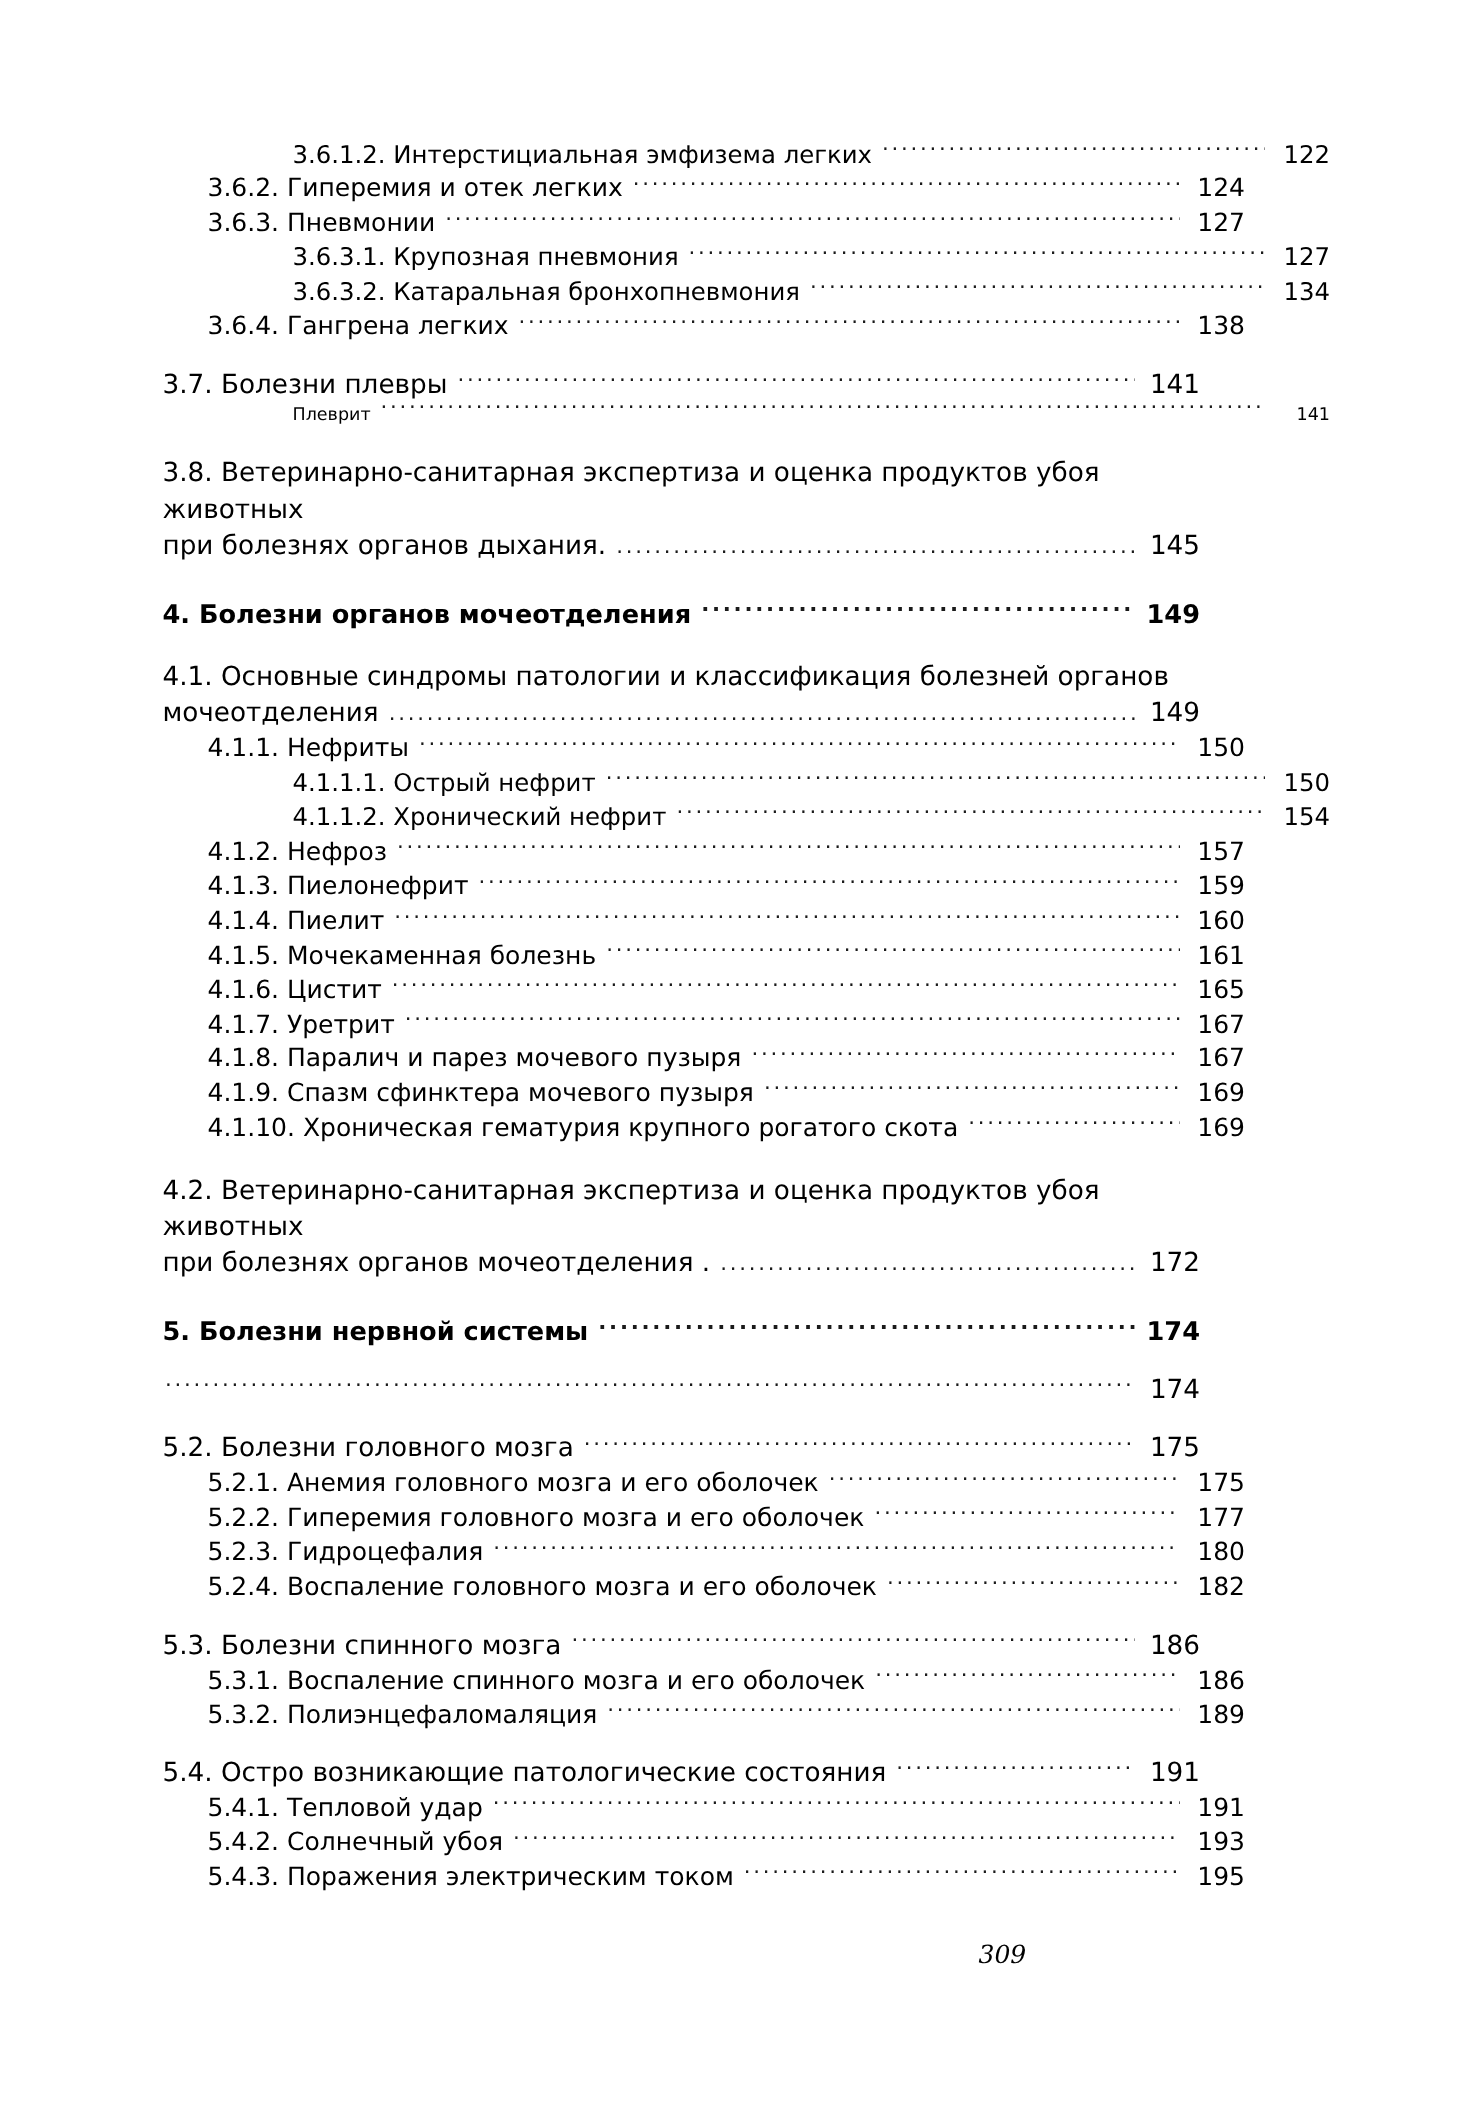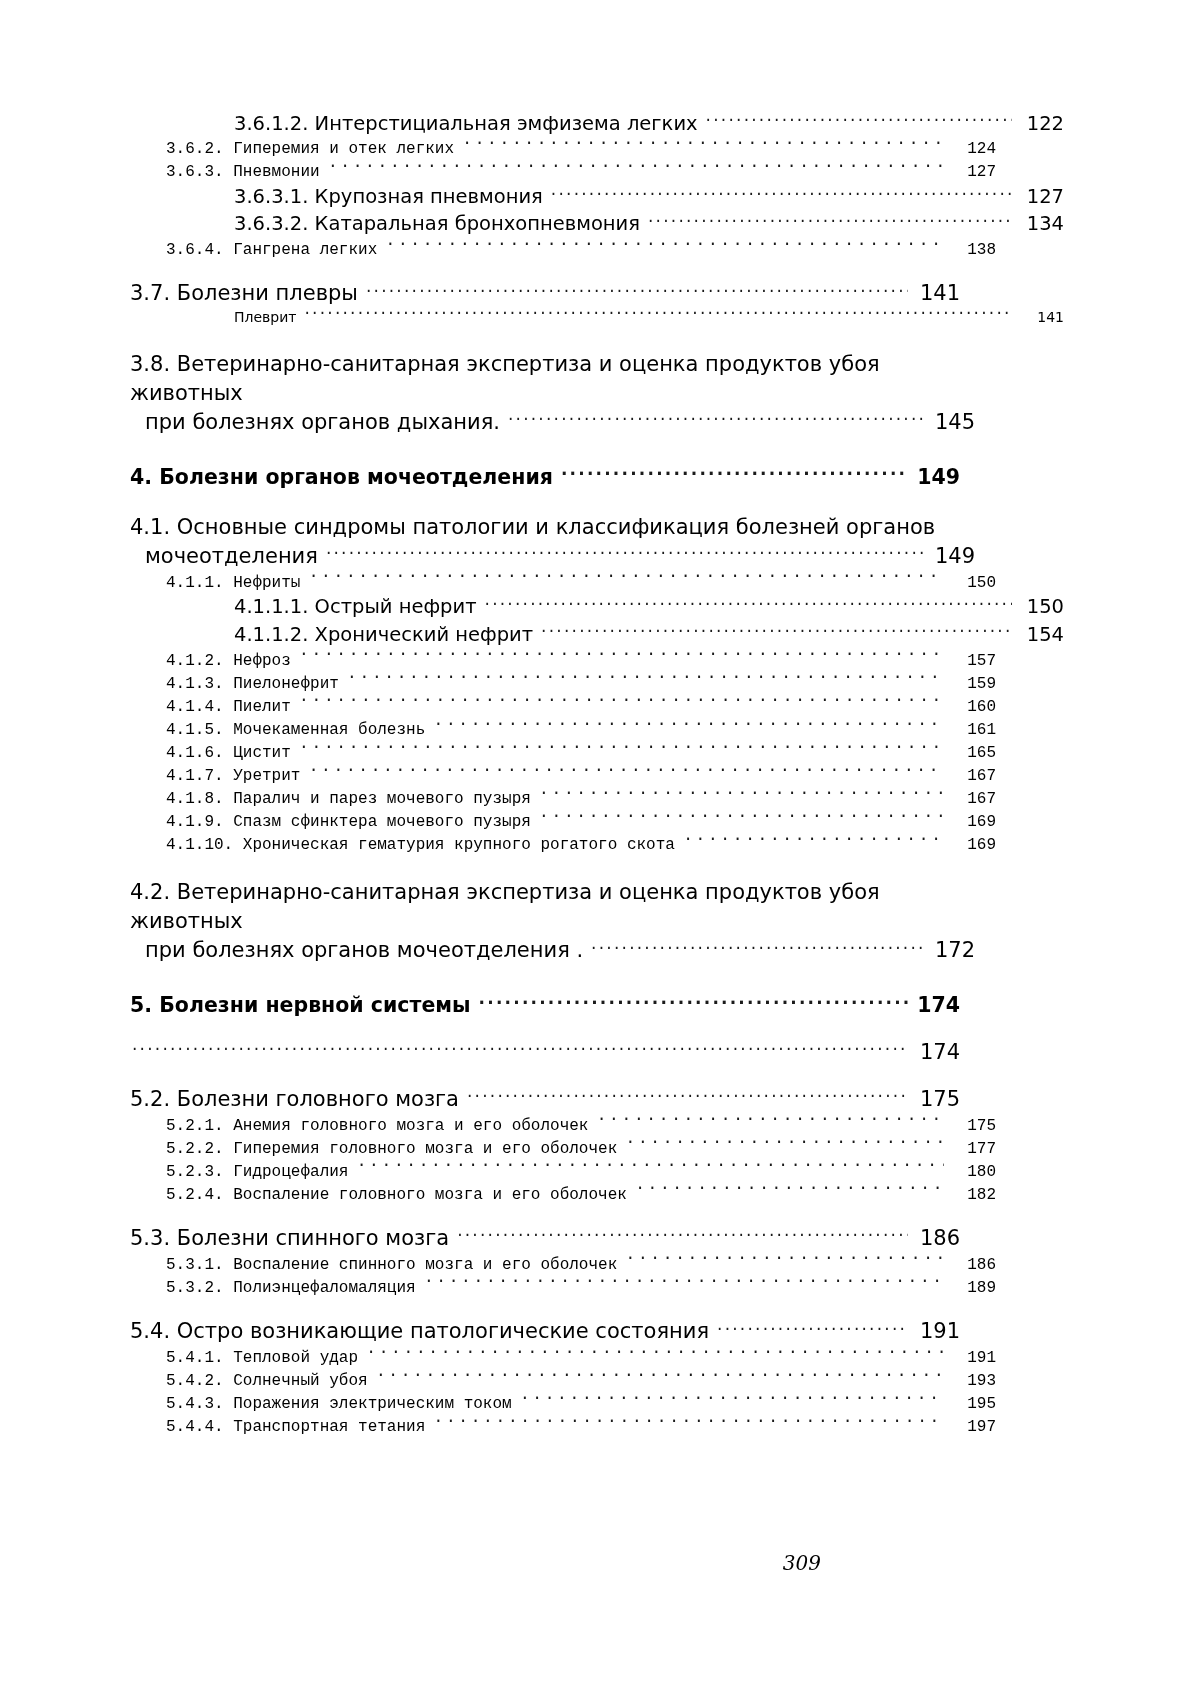--- a/index.html
+++ b/index.html
@@ -57,39 +57,38 @@
     flex: 0 0 auto;
     width: 44px;
     text-align: right;
     padding-left: 6px;
   }
 
   
   .lvl1 { font-size: 20.5px; font-weight: bold; margin-top: 26px; }
   .lvl1 .pg { font-weight: bold; }
   .lvl2 { font-size: 21px; margin-top: 18px; }
-  .lvl3 { font-size: 16px; padding-left: 36px; font-family: Liberation Mono, monospace; }
+  .lvl3 { font-size: 20px; padding-left: 36px; }
   .lvl4 { font-size: 19.5px; padding-left: 104px; }
 
   
   .entry-wrap {
     font-size: 21px;
     line-height: 1.38;
     margin-top: 22px;
     position: relative;
   }
   .entry-wrap .line1 {
     display: block;
   }
   .entry-wrap .line2 {
     display: flex;
-    align-items: flex-start;
+    align-items: flex-end;
     width: 100%;
     white-space: nowrap;
-    margin-left: 15px;
   }
   .entry-wrap .line2 .txt { flex: 0 0 auto; padding-right: 6px; }
   .entry-wrap .line2 .dots {
     flex: 1 1 auto;
     overflow: hidden;
     height: 1em;
     position: relative;
     margin: 0 2px;
   }
   .entry-wrap .line2 .dots::before {
@@ -311,20 +310,15 @@
       <div class="entry lvl3">
         <span class="txt">5.4.2. Солнечный убоя</span>
         <span class="dots"></span>
         <span class="pg">193</span>
       </div>
       <div class="entry lvl3">
         <span class="txt">5.4.3. Поражения электрическим током</span>
         <span class="dots"></span>
         <span class="pg">195</span>
       </div>
-      <div class="entry lvl3">
-        <span class="txt">5.4.4. Транспортная тетания</span>
-        <span class="dots"></span>
-        <span class="pg">197</span>
-      </div>
     </div>
   <div class="folio">309</div>
 </div>
 
 </body></html>

